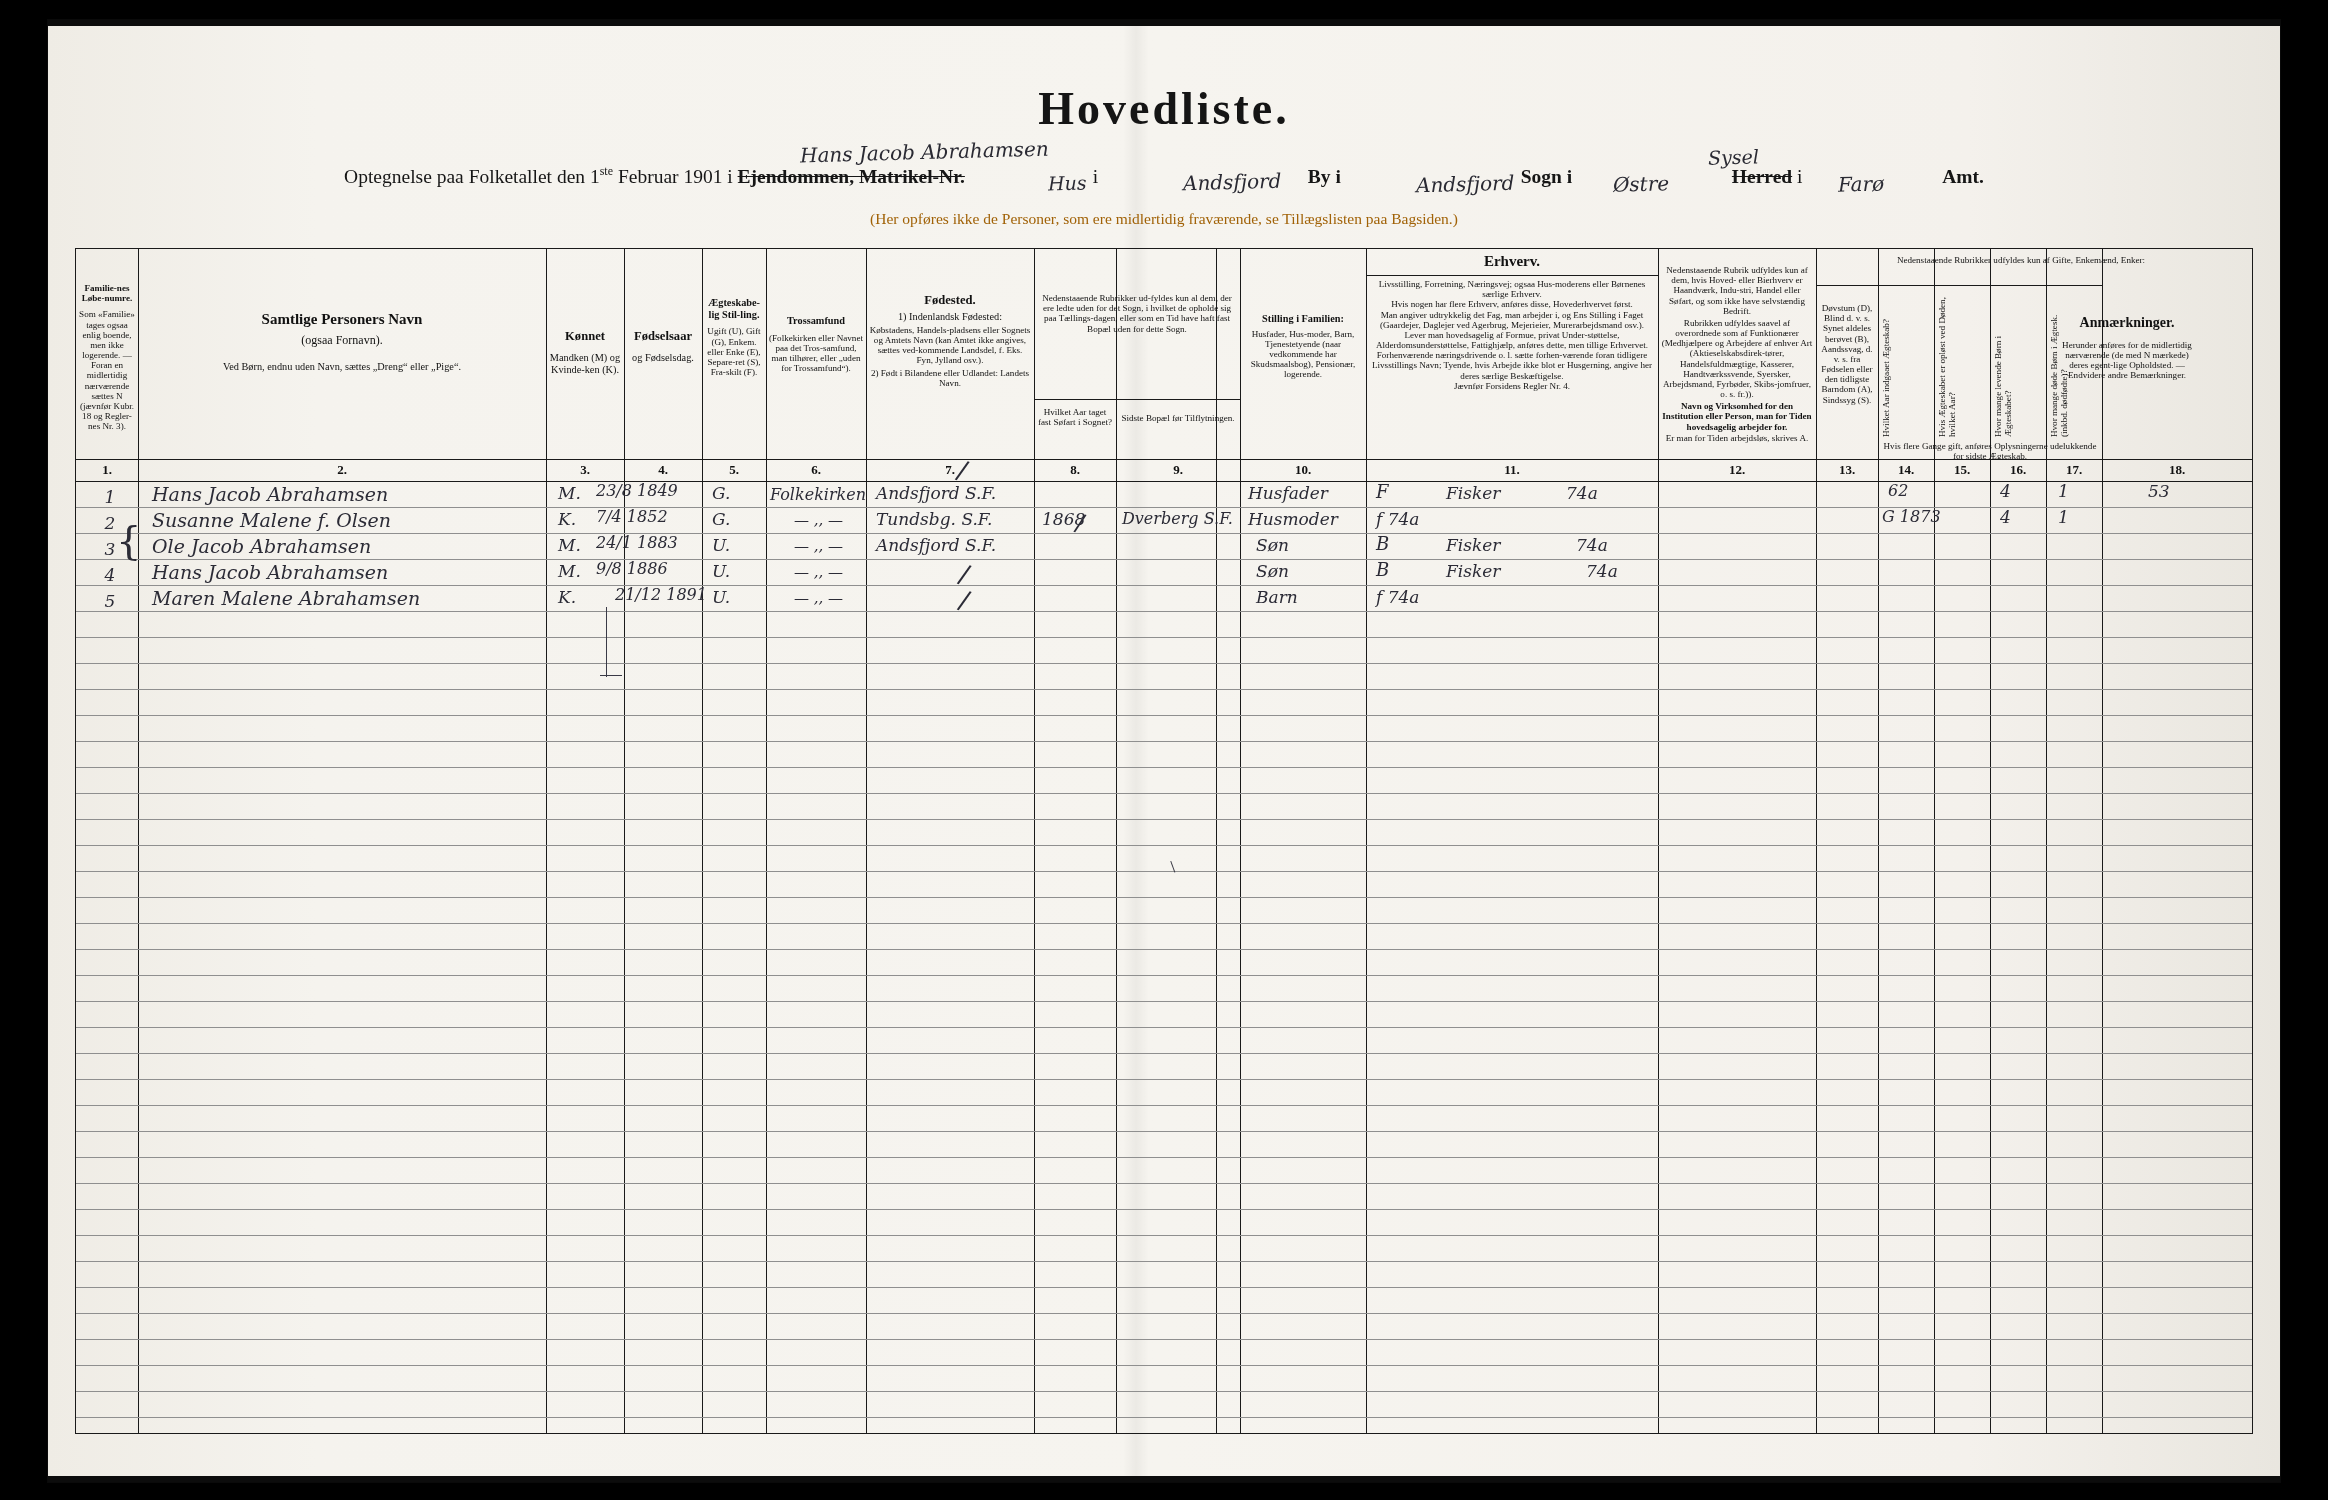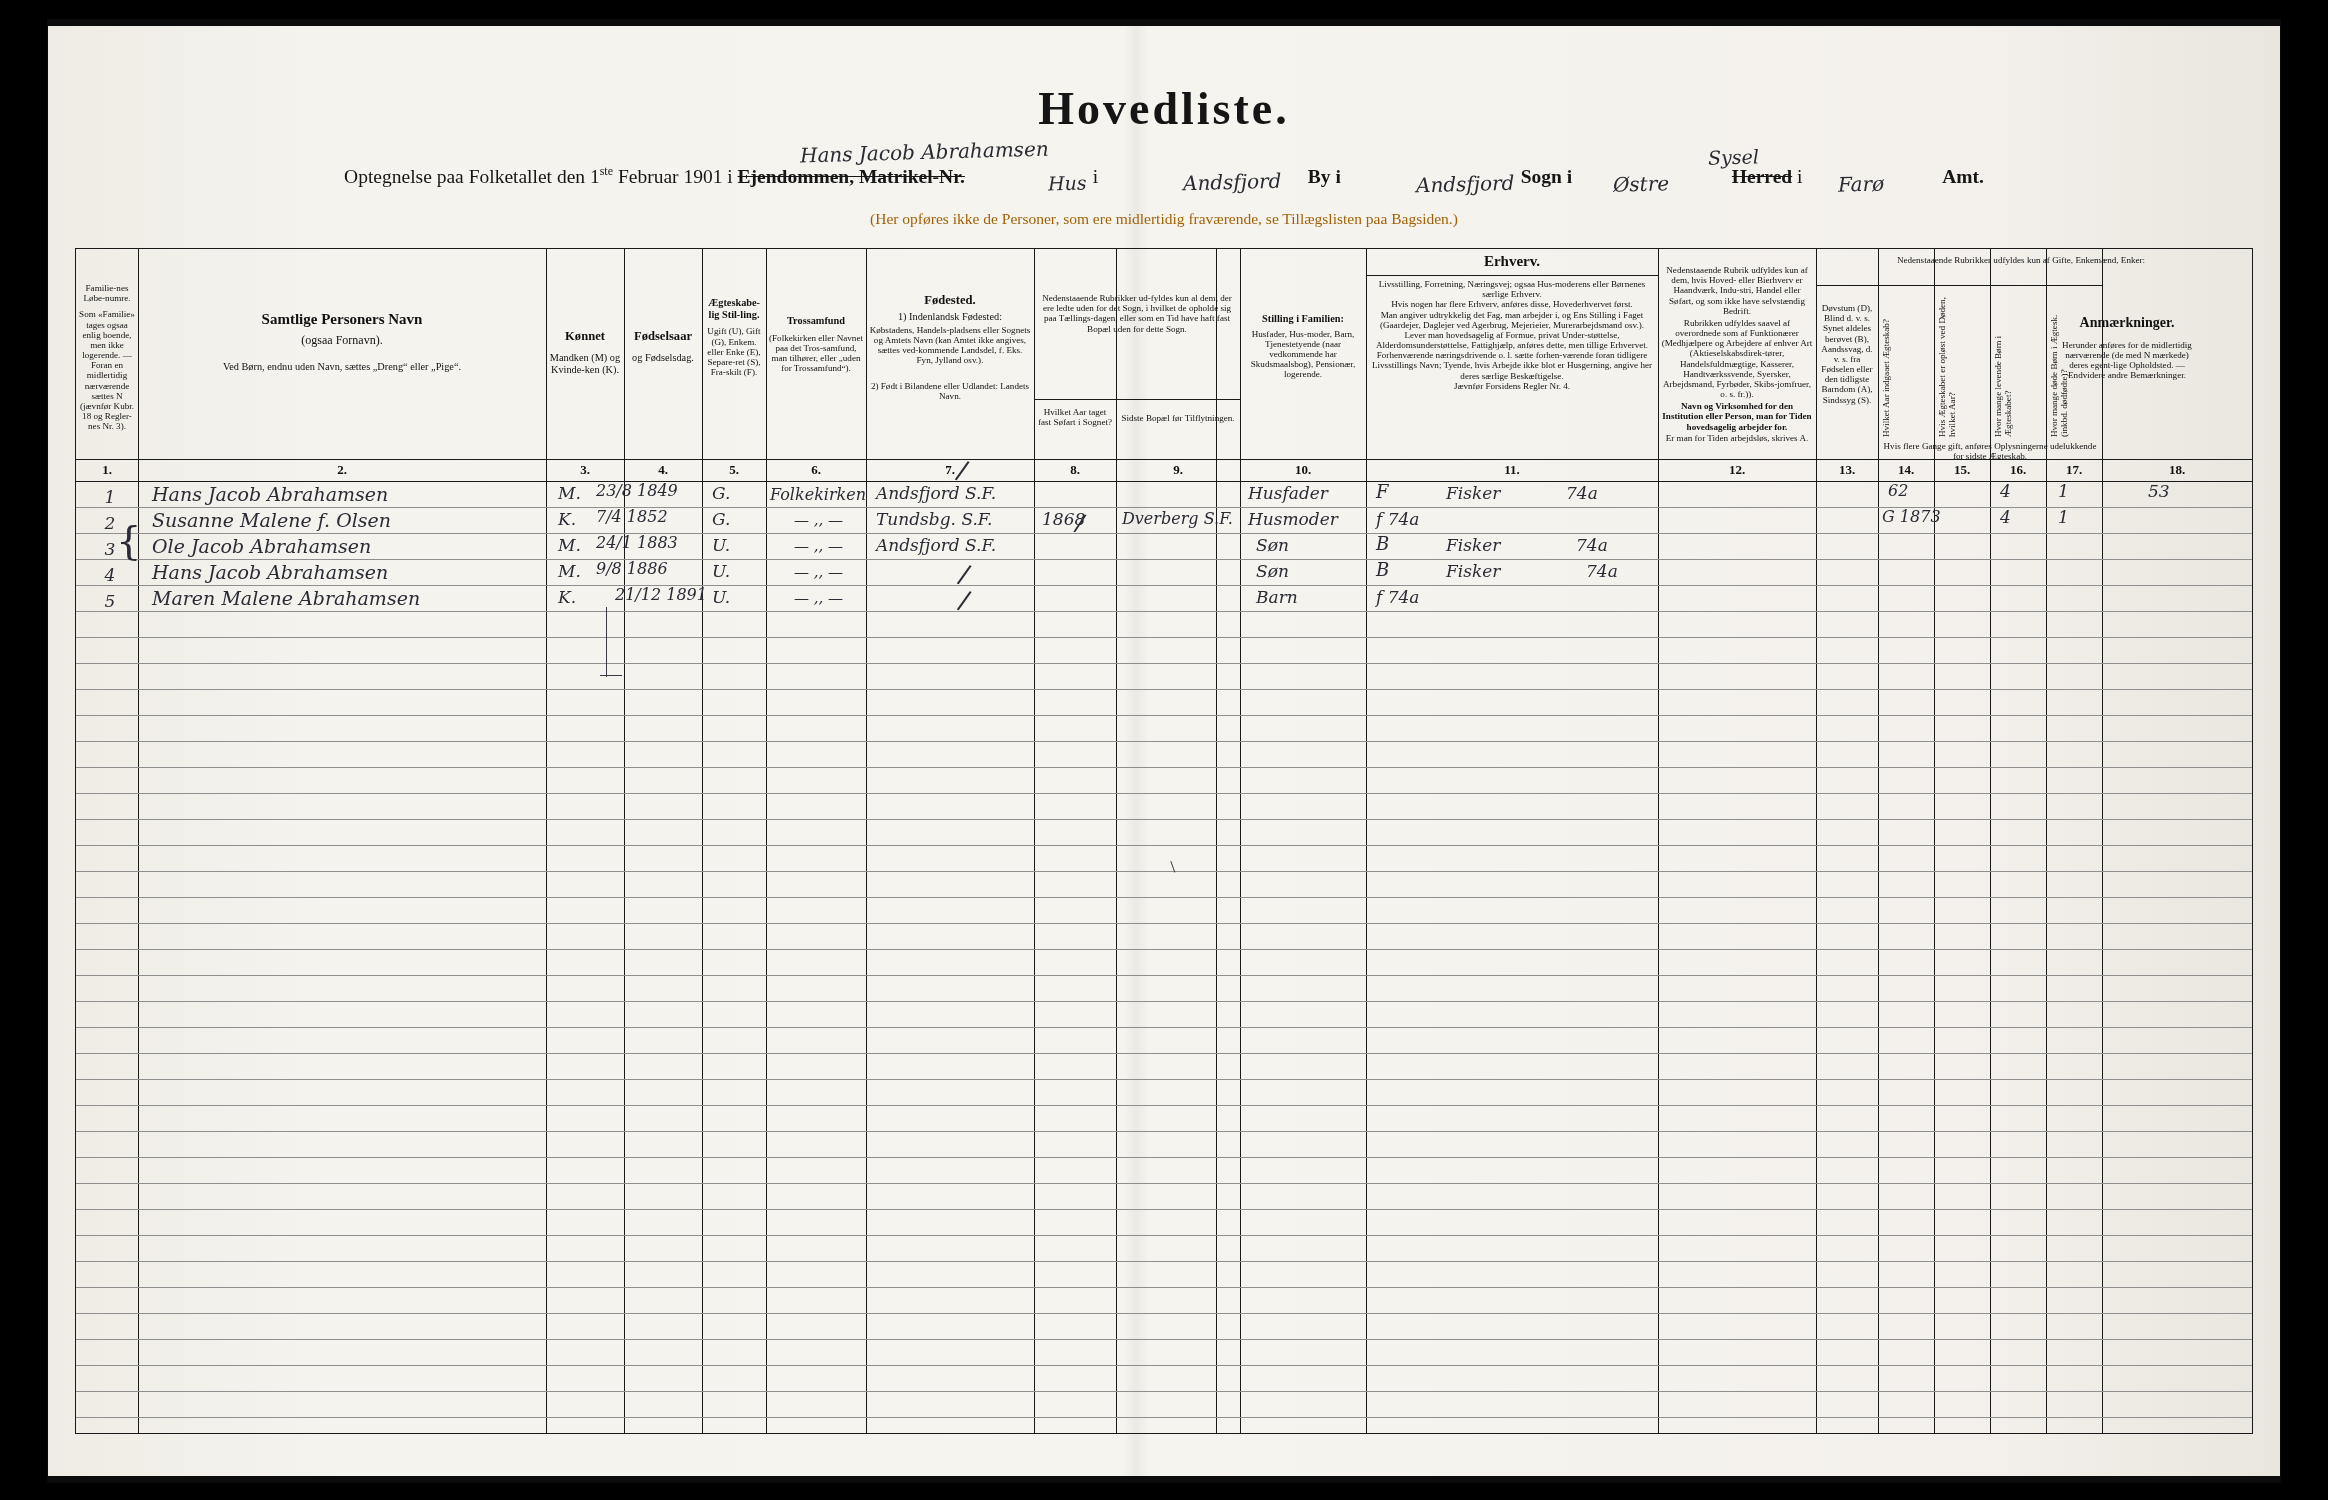--- a/index.html
+++ b/index.html
@@ -225,21 +225,21 @@
     <div class="vline" style="left:2026px"></div>
 
     <div class="hline" style="top:210px"></div>
     <div class="hline" style="top:232px"></div>
 
     <div style="position:absolute;left:958px;top:150px;width:206px;height:1.2px;background:#1a1a1a"></div>
     <div style="position:absolute;left:1740px;top:36px;width:286px;height:1.2px;background:#1a1a1a"></div>
     <div style="position:absolute;left:1290px;top:26px;width:292px;height:1.2px;background:#1a1a1a"></div>
 
     <div class="hcell" style="left:0;top:32px;width:62px;height:176px">
-      <div class="t-xs" style="font-weight:normal">Familie-nes Løbe-numre.</div>
+      <div class="t-xs" style="font-weight:bold">Familie-nes Løbe-numre.</div>
       <div class="t-xs" style="margin-top:6px">Som «Familie» tages ogsaa enlig boende, men ikke logerende. — Foran en midlertidig nærværende sættes N (jævnfør Kubr. 18 og Regler-nes Nr. 3).</div>
     </div>
 
     <div class="hcell" style="left:62px;top:60px;width:408px;height:150px">
       <div class="t-big">Samtlige Personers Navn</div>
       <div style="font-size:12px;margin-top:4px">(ogsaa Fornavn).</div>
       <div class="t-sm" style="margin-top:14px">Ved Børn, endnu uden Navn, sættes „Dreng“ eller „Pige“.</div>
     </div>
 
     <div class="hcell" style="left:548px;top:70px;width:0;height:0"></div>
@@ -261,21 +261,21 @@
 
     <div class="hcell" style="left:690px;top:64px;width:100px;height:146px">
       <div class="t-sm" style="font-weight:bold">Trossamfund</div>
       <div class="t-xs" style="margin-top:6px">(Folkekirken eller Navnet paa det Tros-samfund, man tilhører, eller „uden for Trossamfund“).</div>
     </div>
 
     <div class="hcell" style="left:790px;top:42px;width:168px;height:168px">
       <div class="t-bold">Fødested.</div>
       <div class="t-sm" style="margin-top:3px">1) Indenlandsk Fødested:</div>
       <div class="t-xs" style="margin-top:2px">Købstadens, Handels-pladsens eller Sognets og Amtets Navn (kan Amtet ikke angives, sættes ved-kommende Landsdel, f. Eks. Fyn, Jylland osv.).</div>
-      <div class="t-xs" style="margin-top:16px">2) Født i Bilandene eller Udlandet: Landets Navn.</div>
+      <div class="t-xs" style="margin-top:3px">2) Født i Bilandene eller Udlandet: Landets Navn.</div>
     </div>
 
     <div class="hcell" style="left:958px;top:42px;width:206px;height:106px">
       <div class="t-xs">Nedenstaaende Rubrikker ud-fyldes kun al dem, der ere ledte uden for det Sogn, i hvilket de opholde sig paa Tællings-dagen, eller som en Tid have haft fast Bopæl uden for dette Sogn.</div>
     </div>
     <div class="hcell" style="left:958px;top:156px;width:82px;height:52px">
       <div class="t-xs">Hvilket Aar taget fast Søfart i Sognet?</div>
     </div>
     <div class="hcell" style="left:1040px;top:162px;width:124px;height:46px">
       <div class="t-xs">Sidste Bopæl før Tilflytningen.</div>

